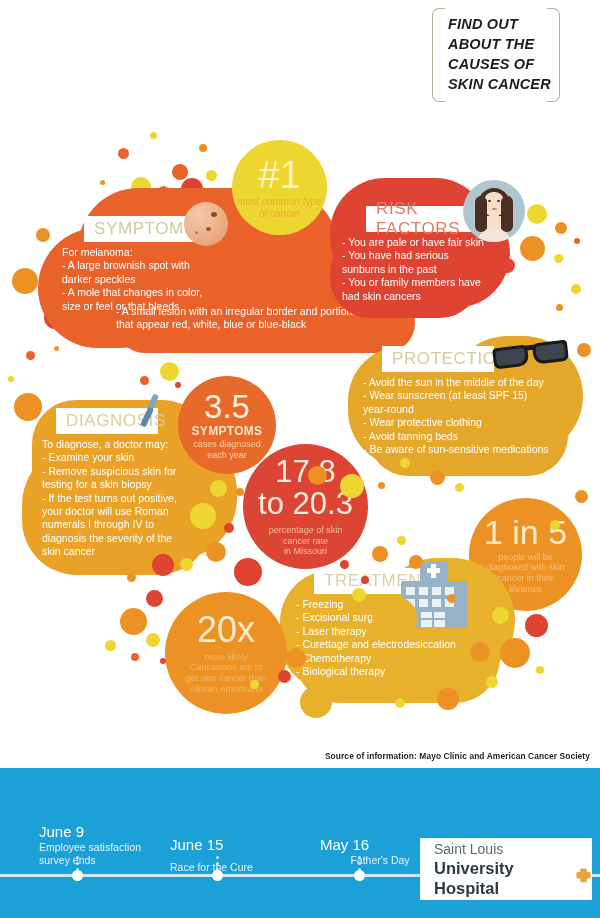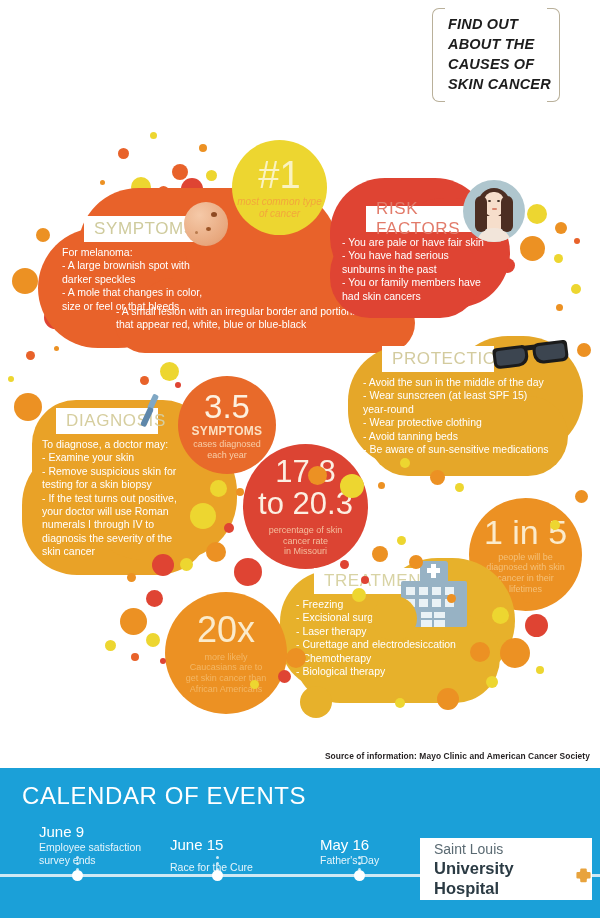--- a/index.html
+++ b/index.html
@@ -384,21 +384,20 @@
     <div class="bubble" style="left:308px;top:348px;width:19px;height:19px;background:#EC9123;"></div>
     <div class="bubble" style="left:378px;top:364px;width:7px;height:7px;background:#EC9123;"></div>
     <div class="bubble" style="left:550px;top:402px;width:10px;height:10px;background:#EDD630;"></div>
     <div class="bubble" style="left:575px;top:372px;width:13px;height:13px;background:#EC9123;"></div>
     <div class="bubble" style="left:447px;top:476px;width:9px;height:9px;background:#EC9123;"></div>
   </div>
 
   <div class="source">Source of information: Mayo Clinic and American Cancer Society</div>
 
   <div class="footer">
-    <div class="cal-title">CALENDAR OF EVENTS</div>
 
     <div class="timeline"></div>
 
     <div class="event" style="left:39px;top:55px;">
       <div class="ev-date">June 9</div>
       <div class="ev-desc" style="white-space:pre-line;">Employee satisfaction
 survey ends</div>
     </div>
     <div class="tick-dots" style="left:76px;top:88px;">
       <i></i>
@@ -415,21 +414,21 @@
     <div class="tick-dots" style="left:216px;top:88px;">
       <i></i>
         <i></i>
         <i></i>
         <i></i>
     </div>
     <div class="tick-node" style="left:212px;top:102px;"></div>
 
     <div class="event" style="left:320px;top:68px;">
       <div class="ev-date">May 16</div>
-      <div class="ev-desc" style="white-space:pre-line;">Father's Day</div>
+      <div class="ev-desc" style="white-space:pre-line;text-align:center;">Father's Day</div>
     </div>
     <div class="tick-dots" style="left:358px;top:88px;">
       <i></i>
         <i></i>
         <i></i>
         <i></i>
     </div>
     <div class="tick-node" style="left:354px;top:102px;"></div>
   </div>
 

